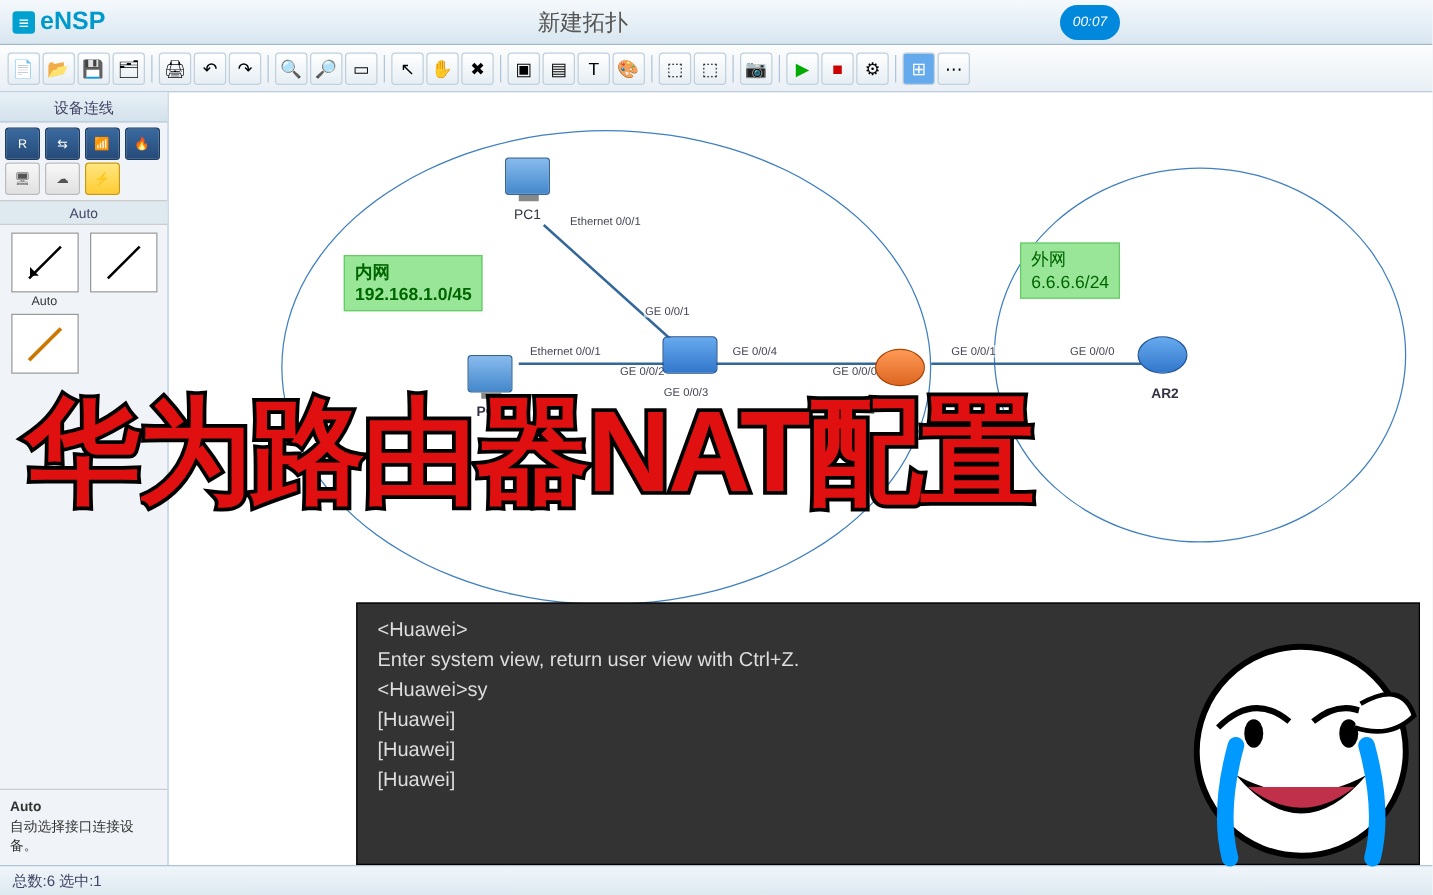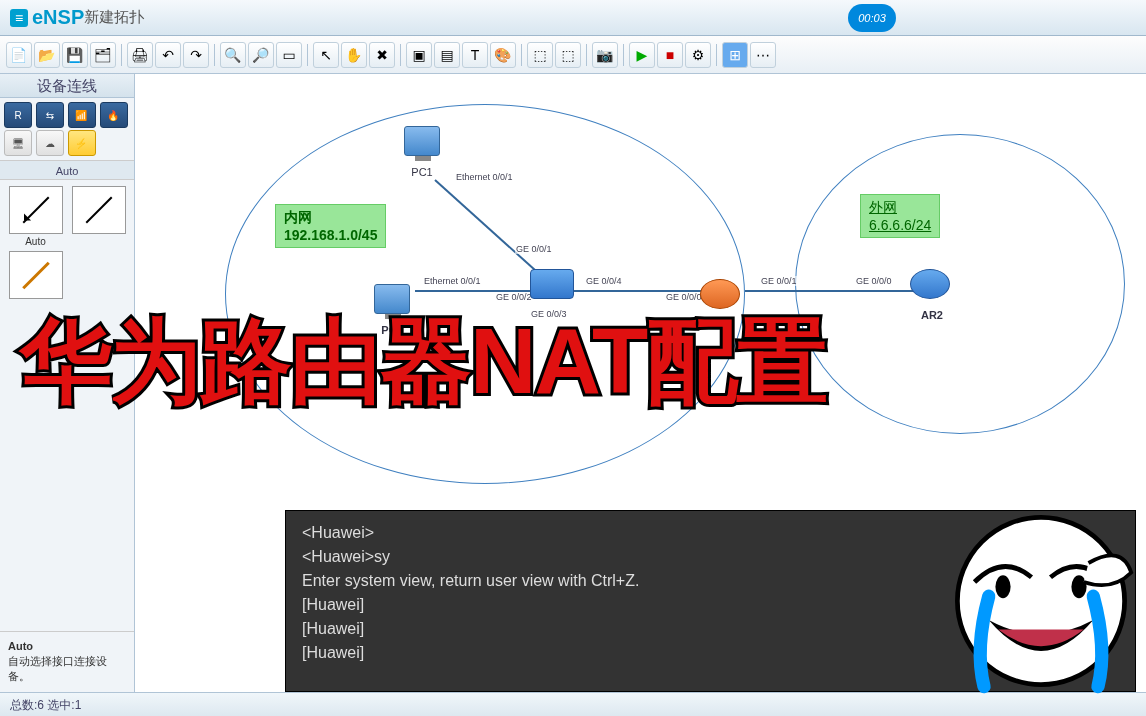--- a/index.html
+++ b/index.html
@@ -1,31 +1,31 @@
 <!DOCTYPE html>
 <html><head>
   <meta charset="utf-8">
   <style>
     * { margin: 0; padding: 0; box-sizing: border-box; font-family: "Microsoft YaHei", Arial, sans-serif; }
     body { width: 1146px; height: 716px; background: #e8eef4; overflow: hidden; position: relative; }
 
     .titlebar { height: 36px; background: linear-gradient(#f5f9fc, #d8e6f0); display: flex; align-items: center; padding: 0 10px; border-bottom: 1px solid #a0b8cc; }
     .logo { font-size: 20px; font-weight: bold; color: #0099cc; display: flex; align-items: center; gap: 4px; }
     .logo-icon { width: 18px; height: 18px; background: #00a0d0; border-radius: 3px; display: inline-flex; align-items: center; justify-content: center; color: #fff; font-size: 14px; }
-    .title-center { flex: 1; text-align: left; color: #555; font-size: 15px; }
+    .title-center { flex: 1; text-align: center; color: #555; font-size: 18px; }
     .timer-badge { width: 48px; height: 28px; background: #0088dd; border-radius: 14px; color: #fff; display: flex; align-items: center; justify-content: center; font-size: 11px; font-style: italic; }
 
     .main-toolbar { height: 38px; background: linear-gradient(#fdfdfd, #e8eff5); border-bottom: 1px solid #b0c4d6; display: flex; align-items: center; padding: 2px 6px; gap: 2px; }
     .tbtn { width: 26px; height: 26px; background: linear-gradient(#fff, #e6eef4); border: 1px solid #c0d0dc; border-radius: 3px; display: flex; align-items: center; justify-content: center; cursor: pointer; font-size: 14px; }
     .tsep { width: 1px; height: 22px; background: #b0c4d6; margin: 0 3px; }
 
     .workspace { display: flex; height: calc(100% - 36px - 38px - 24px); }
 
     .sidebar { width: 135px; background: #f0f4f8; border-right: 1px solid #b0c4d6; display: flex; flex-direction: column; }
-    .sidebar-header { height: 24px; background: linear-gradient(#e8f0f6, #d4e2ec); border-bottom: 1px solid #b0c4d6; text-align: center; font-size: 15px; color: #446; line-height: 24px; }
+    .sidebar-header { height: 24px; background: linear-gradient(#e8f0f6, #d4e2ec); border-bottom: 1px solid #b0c4d6; text-align: center; font-size: 12px; color: #446; line-height: 24px; }
     .device-grid { display: grid; grid-template-columns: repeat(4, 1fr); gap: 2px; padding: 4px; }
     .dev-icon { width: 28px; height: 26px; background: linear-gradient(#3a6aa0, #254a78); border-radius: 3px; border: 1px solid #1a3a60; display: flex; align-items: center; justify-content: center; color: #fff; font-size: 10px; cursor: pointer; }
     .dev-icon.light { background: linear-gradient(#f8f8f8, #e0e0e0); color: #555; border-color: #bbb; }
     .dev-icon.yellow { background: linear-gradient(#ffe680, #ffcc33); border-color: #cc9900; color: #333; }
     .sidebar-sub { height: 20px; background: #dfe9f0; border-top: 1px solid #ccc; border-bottom: 1px solid #ccc; text-align: center; font-size: 11px; color: #446; line-height: 20px; }
     .conn-grid { display: grid; grid-template-columns: repeat(2, 1fr); gap: 4px; padding: 6px; }
     .conn-cell { text-align: center; font-size: 10px; color: #333; }
     .conn-box { width: 54px; height: 48px; background: #fff; border: 1px solid #999; margin: 0 auto 2px; display: flex; align-items: center; justify-content: center; cursor: pointer; }
     .line-auto { width: 36px; height: 2px; background: #000; transform: rotate(-45deg); position: relative; }
     .line-auto::before { content: ""; position: absolute; left: -3px; top: -5px; border: 5px solid transparent; border-right-color: #000; }
@@ -46,38 +46,38 @@
     .node-icon { width: 44px; height: 40px; margin: 0 auto; }
     .pc-shape { width: 36px; height: 30px; background: linear-gradient(#88bbee, #4488cc); border: 1px solid #336699; border-radius: 3px; margin: 0 auto; position: relative; }
     .pc-shape::after { content: ""; position: absolute; bottom: -6px; left: 10px; width: 16px; height: 5px; background: #888; }
     .switch-shape { width: 44px; height: 30px; background: linear-gradient(#66aaee, #3377cc); border-radius: 4px; border: 1px solid #225599; }
     .router-shape { width: 40px; height: 30px; background: linear-gradient(#ff9955, #dd6622); border-radius: 50%; border: 1px solid #aa4400; }
     .router-shape.blue { background: linear-gradient(#66aaee, #3377cc); border-color: #225599; }
 
     .link { position: absolute; height: 2px; background: #336699; transform-origin: left center; }
     .link-lbl { position: absolute; font-size: 9px; color: #445; background: rgba(255,255,255,0.6); padding: 0 1px; }
 
-    .console-panel { position: absolute; left: 150px; right: 10px; bottom: 0; height: 182px; background: #333; color: #ddd; font-family: monospace; font-size: 16px; padding: 10px 16px; border: 1px solid #000; line-height: 1.5; }
+    .console-panel { position: absolute; left: 150px; right: 10px; bottom: 0; height: 210px; background: #333; color: #ddd; font-family: monospace; font-size: 16px; padding: 10px 16px; border: 1px solid #000; line-height: 1.5; }
 
     .overlay-title { position: absolute; left: 20px; top: 300px; font-size: 92px; font-weight: 900; color: #e01010; -webkit-text-stroke: 6px #000; paint-order: stroke fill; letter-spacing: -2px; z-index: 50; white-space: nowrap; font-family: "Microsoft YaHei", sans-serif; }
 
     .meme { position: absolute; right: 10px; bottom: 20px; width: 190px; height: 190px; z-index: 60; }
 
     .statusbar { height: 24px; background: linear-gradient(#f0f6fa, #dde8f0); border-top: 1px solid #b0c4d6; font-size: 12px; color: #446; padding: 0 10px; line-height: 24px; }
   </style>
 </head>
 <body>
 
 <div class="titlebar">
   <div class="logo">
     <span class="logo-icon">≡</span>
     <span>eNSP</span>
   </div>
   <div class="title-center">新建拓扑</div>
-  <div class="timer-badge">00:03</div>
+  <div class="timer-badge">00:07</div>
   <div style="width:240px"></div>
 </div>
 
 <div class="main-toolbar">
   <div class="tbtn">📄</div>
   <div class="tbtn">📂</div>
   <div class="tbtn">💾</div>
   <div class="tbtn">🗂</div>
   <div class="tsep"></div>
   <div class="tbtn">🖨</div>
@@ -152,21 +152,21 @@
   <div class="canvas-area">
     <div class="topo">
 
       <div class="ellipse" style="left:90px; top:30px; width:520px; height:380px;"></div>
       <div class="ellipse" style="left:660px; top:60px; width:330px; height:300px;"></div>
 
       <div class="net-label" style="left:140px; top:130px;font-weight:bold;">
         <span>内网</span><br>
         <span>192.168.1.0/45</span>
       </div>
-      <div class="net-label" style="left:725px; top:120px;text-decoration:underline;">
+      <div class="net-label" style="left:681px; top:120px;">
         <span>外网</span><br>
         <span>6.6.6.6/24</span>
       </div>
 
       <div class="link" style="left:300px; top:105px; width:145px; transform:rotate(42deg);"></div>
       <div class="link" style="left:280px; top:216px; width:125px;"></div>
       <div class="link" style="left:430px; top:216px; width:150px;"></div>
       <div class="link" style="left:610px; top:216px; width:175px;"></div>
 
       <div class="link-lbl" style="left:320px; top:98px;">Ethernet 0/0/1</div>
@@ -206,22 +206,22 @@
         <div class="node-icon">
             <div class="router-shape blue"></div>
           </div>
         <div>AR2</div>
       </div>
 
     </div>
 
     <div class="console-panel">
       <div>&lt;Huawei&gt;</div>
+      <div>Enter system view, return user view with Ctrl+Z.</div>
       <div>&lt;Huawei&gt;sy</div>
-      <div>Enter system view, return user view with Ctrl+Z.</div>
       <div>[Huawei]</div>
       <div>[Huawei]</div>
       <div>[Huawei]</div>
     </div>
   </div>
 
 </div>
 
 <div class="overlay-title">华为路由器NAT配置</div>
 

